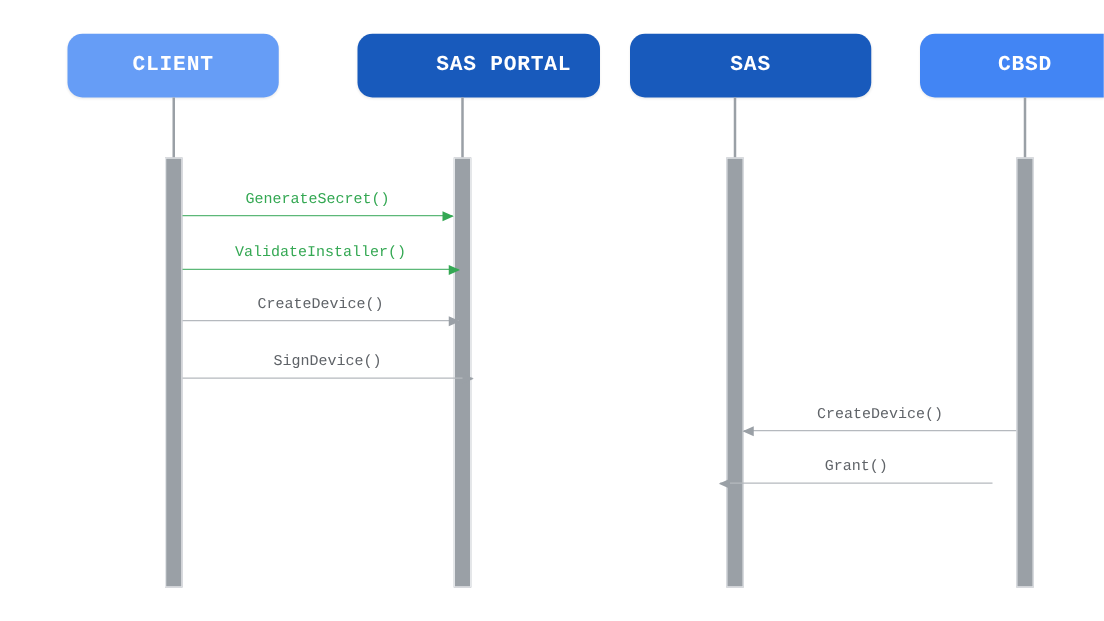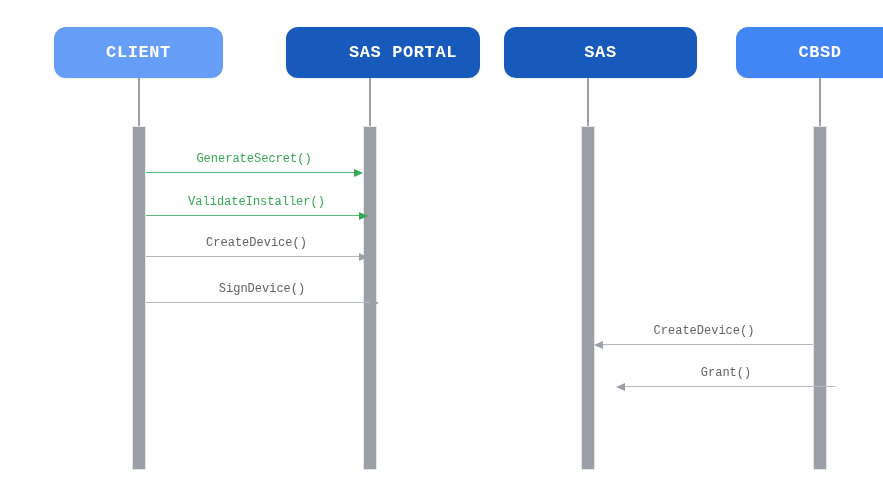--- a/index.html
+++ b/index.html
@@ -120,19 +120,19 @@
     <div class="msg-line"></div>
     <div class="arrow-head"></div>
   </div>
 
   <div class="message dir-left" style="left: 559px; top: 319px; width: 218px; --text: #5F6368; --line: #B5B9BE; --head: #9AA0A6;">
     <div class="msg-label">CreateDevice()</div>
     <div class="msg-line"></div>
     <div class="arrow-head"></div>
   </div>
 
-  <div class="message dir-left" style="left: 581px; top: 361px; width: 218px; --text: #5F6368; --line: #B5B9BE; --head: #9AA0A6;">
+  <div class="message dir-left" style="left: 540px; top: 361px; width: 218px; --text: #5F6368; --line: #B5B9BE; --head: #9AA0A6;">
     <div class="msg-label">Grant()</div>
     <div class="msg-line"></div>
     <div class="arrow-head"></div>
   </div>
 
 </div>
 
 </body></html>

